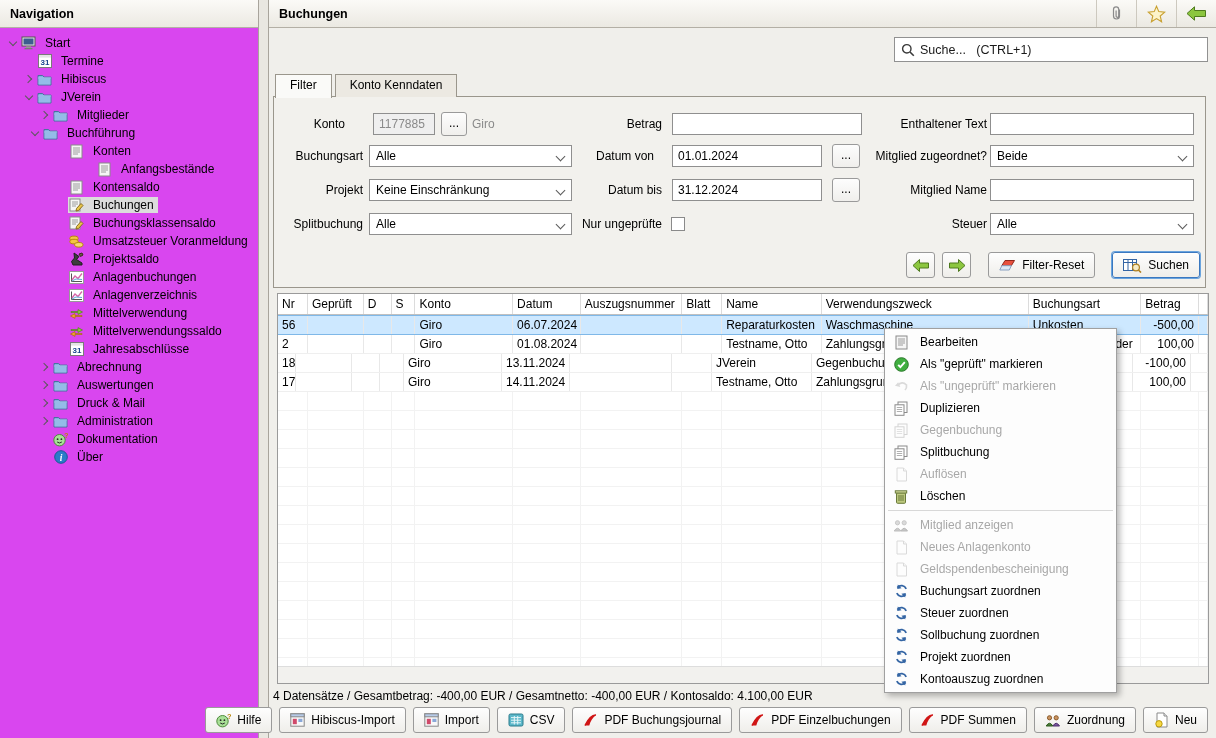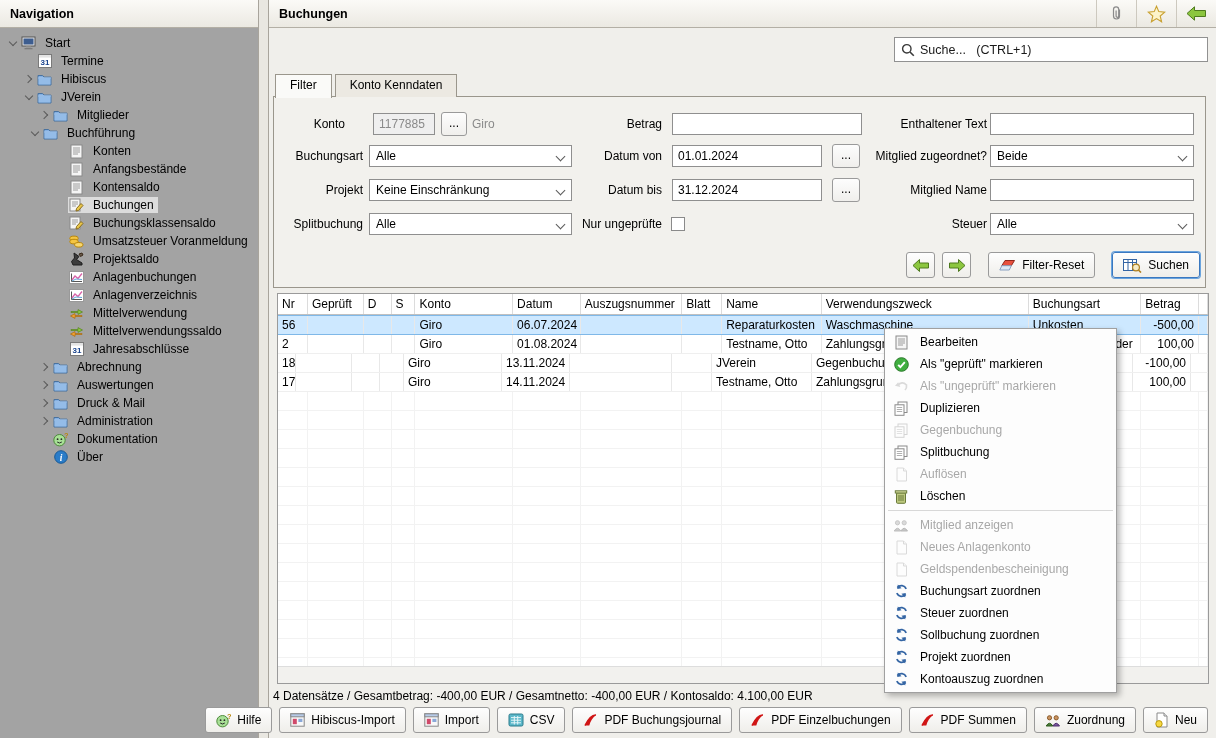--- a/index.html
+++ b/index.html
@@ -5,21 +5,21 @@
   * { margin:0; padding:0; box-sizing:border-box; }
   html,body { width:1216px; height:738px; overflow:hidden; }
   body { font-family:"Liberation Sans","DejaVu Sans",sans-serif; font-size:12px; color:#000;
          background:#e9e7e1; position:relative; }
 
   
   .panel-header { height:28px; background:linear-gradient(#fbfaf7,#ebe9e2); border-bottom:1px solid #b3afa5;
                   display:flex; align-items:center; font-weight:bold; font-size:12.5px; padding-left:10px; }
   #nav-panel { position:absolute; left:0; top:0; width:259px; height:738px; background:#fff;
                border-right:1px solid #a8a49c; }
-  #nav-tree { position:absolute; top:28px; left:0; right:0; bottom:0; background:#a3a3a3; padding-top:6px; overflow:hidden; }
+  #nav-tree { position:absolute; top:28px; left:0; right:0; bottom:0; background:#d946ef; padding-top:6px; overflow:hidden; }
   #main-panel { position:absolute; left:268px; top:0; width:948px; height:738px; background:#f0efeb;
                 border-left:1px solid #a8a49c; }
   #main-header { height:28px; background:linear-gradient(#fbfaf7,#ebe9e2); border-bottom:1px solid #b3afa5;
                  display:flex; align-items:stretch; }
   #main-title { font-weight:bold; font-size:12.5px; display:flex; align-items:center; padding-left:10px; flex:1; }
   .hdr-cell { width:40px; border-left:1px solid #cdc9bf; display:flex; align-items:center; justify-content:center; cursor:pointer; }
 
   
   .tree-row { height:18px; display:flex; align-items:center; white-space:nowrap; cursor:default; }
   .tree-exp { width:14px; height:14px; display:inline-flex; align-items:center; justify-content:center; flex:none; }
@@ -192,21 +192,21 @@
     <span class="tree-sel">
       <span class="tree-ic">
             <svg width="13" height="15" viewBox="0 0 13 15">
               <rect x="1" y="1" width="11" height="13" fill="#f5f5f5" stroke="#8a8a8a"></rect>
               <path d="M3 4 h7 M3 6 h7 M3 8 h7 M3 10 h5" stroke="#9c9c9c"></path>
             </svg>
           </span>
       <span class="tree-label">Konten</span>
     </span>
   </div>
-      <div class="tree-row" style="padding-left: 54px;">
+      <div class="tree-row" style="padding-left: 54px; gap: 28px;">
     <span class="tree-exp"></span>
     <span class="tree-sel">
       <span class="tree-ic">
             <svg width="13" height="15" viewBox="0 0 13 15">
               <rect x="1" y="1" width="11" height="13" fill="#f5f5f5" stroke="#8a8a8a"></rect>
               <path d="M3 4 h7 M3 6 h7 M3 8 h7 M3 10 h5" stroke="#9c9c9c"></path>
             </svg>
           </span>
       <span class="tree-label">Anfangsbestände</span>
     </span>
@@ -476,21 +476,21 @@
       <div class="tfield disabled" style="left:99px;top:16px;width:62px">1177885</div>
       <div class="browse-btn" style="left:167px;top:15px;width:26px">...</div>
       <div class="flabel" style="left:198px;top:16px;width:60px;text-align:left;color:#8a8a8a">Giro</div>
       <div class="flabel" style="left:288px;top:16px;width:100px">Betrag</div>
       <div class="tfield" style="left:398px;top:16px;width:190px"></div>
       <div class="flabel" style="left:593px;top:16px;width:120px">Enthaltener Text</div>
       <div class="tfield" style="left:716px;top:16px;width:204px"></div>
 
       <div class="flabel" style="left:0;top:48px;width:89px">Buchungsart</div>
       <div class="combo" style="left:95px;top:48px;width:203px">Alle</div>
-      <div class="flabel" style="left:288px;top:48px;width:100px">Datum von</div>
+      <div class="flabel" style="left:280px;top:48px;width:100px">Datum von</div>
       <div class="tfield" style="left:398px;top:48px;width:150px">01.01.2024</div>
       <div class="browse-btn" style="left:558px;top:47px;width:28px">...</div>
       <div class="flabel" style="left:563px;top:48px;width:150px">Mitglied zugeordnet?</div>
       <div class="combo" style="left:716px;top:48px;width:204px">Beide</div>
 
       <div class="flabel" style="left:0;top:82px;width:89px">Projekt</div>
       <div class="combo" style="left:95px;top:82px;width:203px">Keine Einschränkung</div>
       <div class="flabel" style="left:288px;top:82px;width:100px">Datum bis</div>
       <div class="tfield" style="left:398px;top:82px;width:150px">31.12.2024</div>
       <div class="browse-btn" style="left:558px;top:81px;width:28px">...</div>

